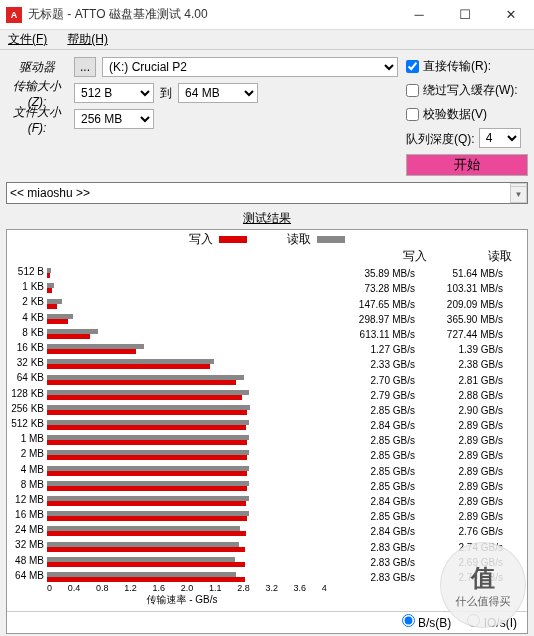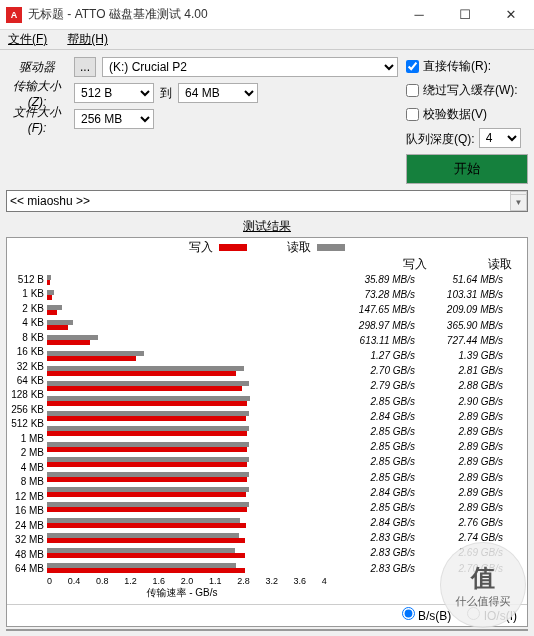--- a/index.html
+++ b/index.html
@@ -18,39 +18,39 @@
 .lbl { width: 62px; text-align: center; font-style: italic; }
 .btn-small { width: 22px; height: 20px; background: #e1e1e1; border: 1px solid #adadad; text-align: center; line-height: 18px; }
 select { height: 20px; border: 1px solid #adadad; background: #fff; font-size: 12px; padding: 0 2px; }
 .sel-drive { flex: 1; }
 .sel-sz { width: 80px; }
 .rightcfg { width: 122px; display: flex; flex-direction: column; gap: 4px; }
 .chk { display: flex; align-items: center; gap: 4px; height: 20px; }
 .chk input { width: 13px; height: 13px; }
 .qd-row { display: flex; align-items: flex-end; gap: 4px; }
 .qd-sel { width: 42px; }
-.start-btn { height: 30px; border: 1px solid #adadad; background: #15803d; margin-top: 2px; }
+.start-btn { height: 22px; border: 1px solid #adadad; background: #ec4899; margin-top: 2px; }
 .textarea-box { height: 46px; background: #fff; border: 1px solid #7a7a7a; padding: 3px; position: relative; margin-bottom: 4px; }
 .scroll-arrow { position: absolute; right: 0; width: 17px; height: 17px; background: #f0f0f0; border: 1px solid #ccc; display: flex; align-items: center; justify-content: center; font-size: 8px; color: #666; }
 .results-title { text-align: center; padding: 2px 0; text-decoration: underline; }
 .chart-area { flex: 1; background: #fff; border: 1px solid #999; display: flex; flex-direction: column; }
 .legend-row { display: flex; align-items: center; justify-content: center; height: 18px; gap: 40px; }
 .leg-item { display: flex; align-items: center; gap: 6px; }
 .leg-swatch { width: 28px; height: 7px; }
 .leg-swatch.write { background: #d00; }
 .leg-swatch.read { background: #888; }
 .chart-body { flex: 1; display: flex; }
 .ylabels { width: 40px; display: flex; flex-direction: column; font-size: 10px; padding-top: 16px; }
 .ylab { flex: 1; display: flex; align-items: center; justify-content: flex-end; padding-right: 3px; }
 .bars-col { flex: 1; position: relative; padding-top: 16px; }
 .col-head { position: absolute; top: 0; width: 100%; display: flex; height: 16px; align-items: center; }
 .col-head .w { width: 295px; text-align: right; padding-right: 10px; }
 .col-head .h1 { width: 85px; text-align: right; }
 .col-head .h2 { width: 85px; text-align: right; }
-.bar-row { height: 15.2px; display: flex; align-items: center; font-style: italic; }
+.bar-row { height: 15.2px; display: flex; align-items: flex-end; }
 .bar-track { width: 280px; height: 12px; position: relative; }
 .bar { position: absolute; height: 5px; left: 0; }
 .bar.read { background: #888; top: 1px; }
 .bar.write { background: #d00; top: 6px; }
 .vw { width: 88px; text-align: right; font-size: 10px; }
 .vr { width: 88px; text-align: right; font-size: 10px; }
 .xaxis { height: 28px; display: flex; flex-direction: column; }
 .xticks { display: flex; font-size: 9px; margin-left: 40px; width: 280px; justify-content: space-between; }
 .xlabel { text-align: center; font-size: 10px; margin-left: -170px; }
 .radio-row { display: flex; justify-content: flex-end; gap: 16px; padding: 3px 10px; border-top: 1px solid #ccc; height: 22px; align-items: center; }
@@ -209,20 +209,28 @@
             <div class="bar-row">
               <div class="bar-track">
                 <div class="bar read" style="width:34.75%"></div>
                 <div class="bar write" style="width:31.75%"></div>
               </div>
               <div class="vw">1.27 GB/s</div>
               <div class="vr">1.39 GB/s</div>
             </div>
             <div class="bar-row">
               <div class="bar-track">
+                <div class="bar read" style="width:59.5%"></div>
+                <div class="bar write" style="width:58.25%"></div>
+              </div>
+              <div class="vw">2.33 GB/s</div>
+              <div class="vr">2.38 GB/s</div>
+            </div>
+            <div class="bar-row">
+              <div class="bar-track">
                 <div class="bar read" style="width:70.25%"></div>
                 <div class="bar write" style="width:67.5%"></div>
               </div>
               <div class="vw">2.70 GB/s</div>
               <div class="vr">2.81 GB/s</div>
             </div>
             <div class="bar-row">
               <div class="bar-track">
                 <div class="bar read" style="width:72%"></div>
                 <div class="bar write" style="width:69.75%"></div>

